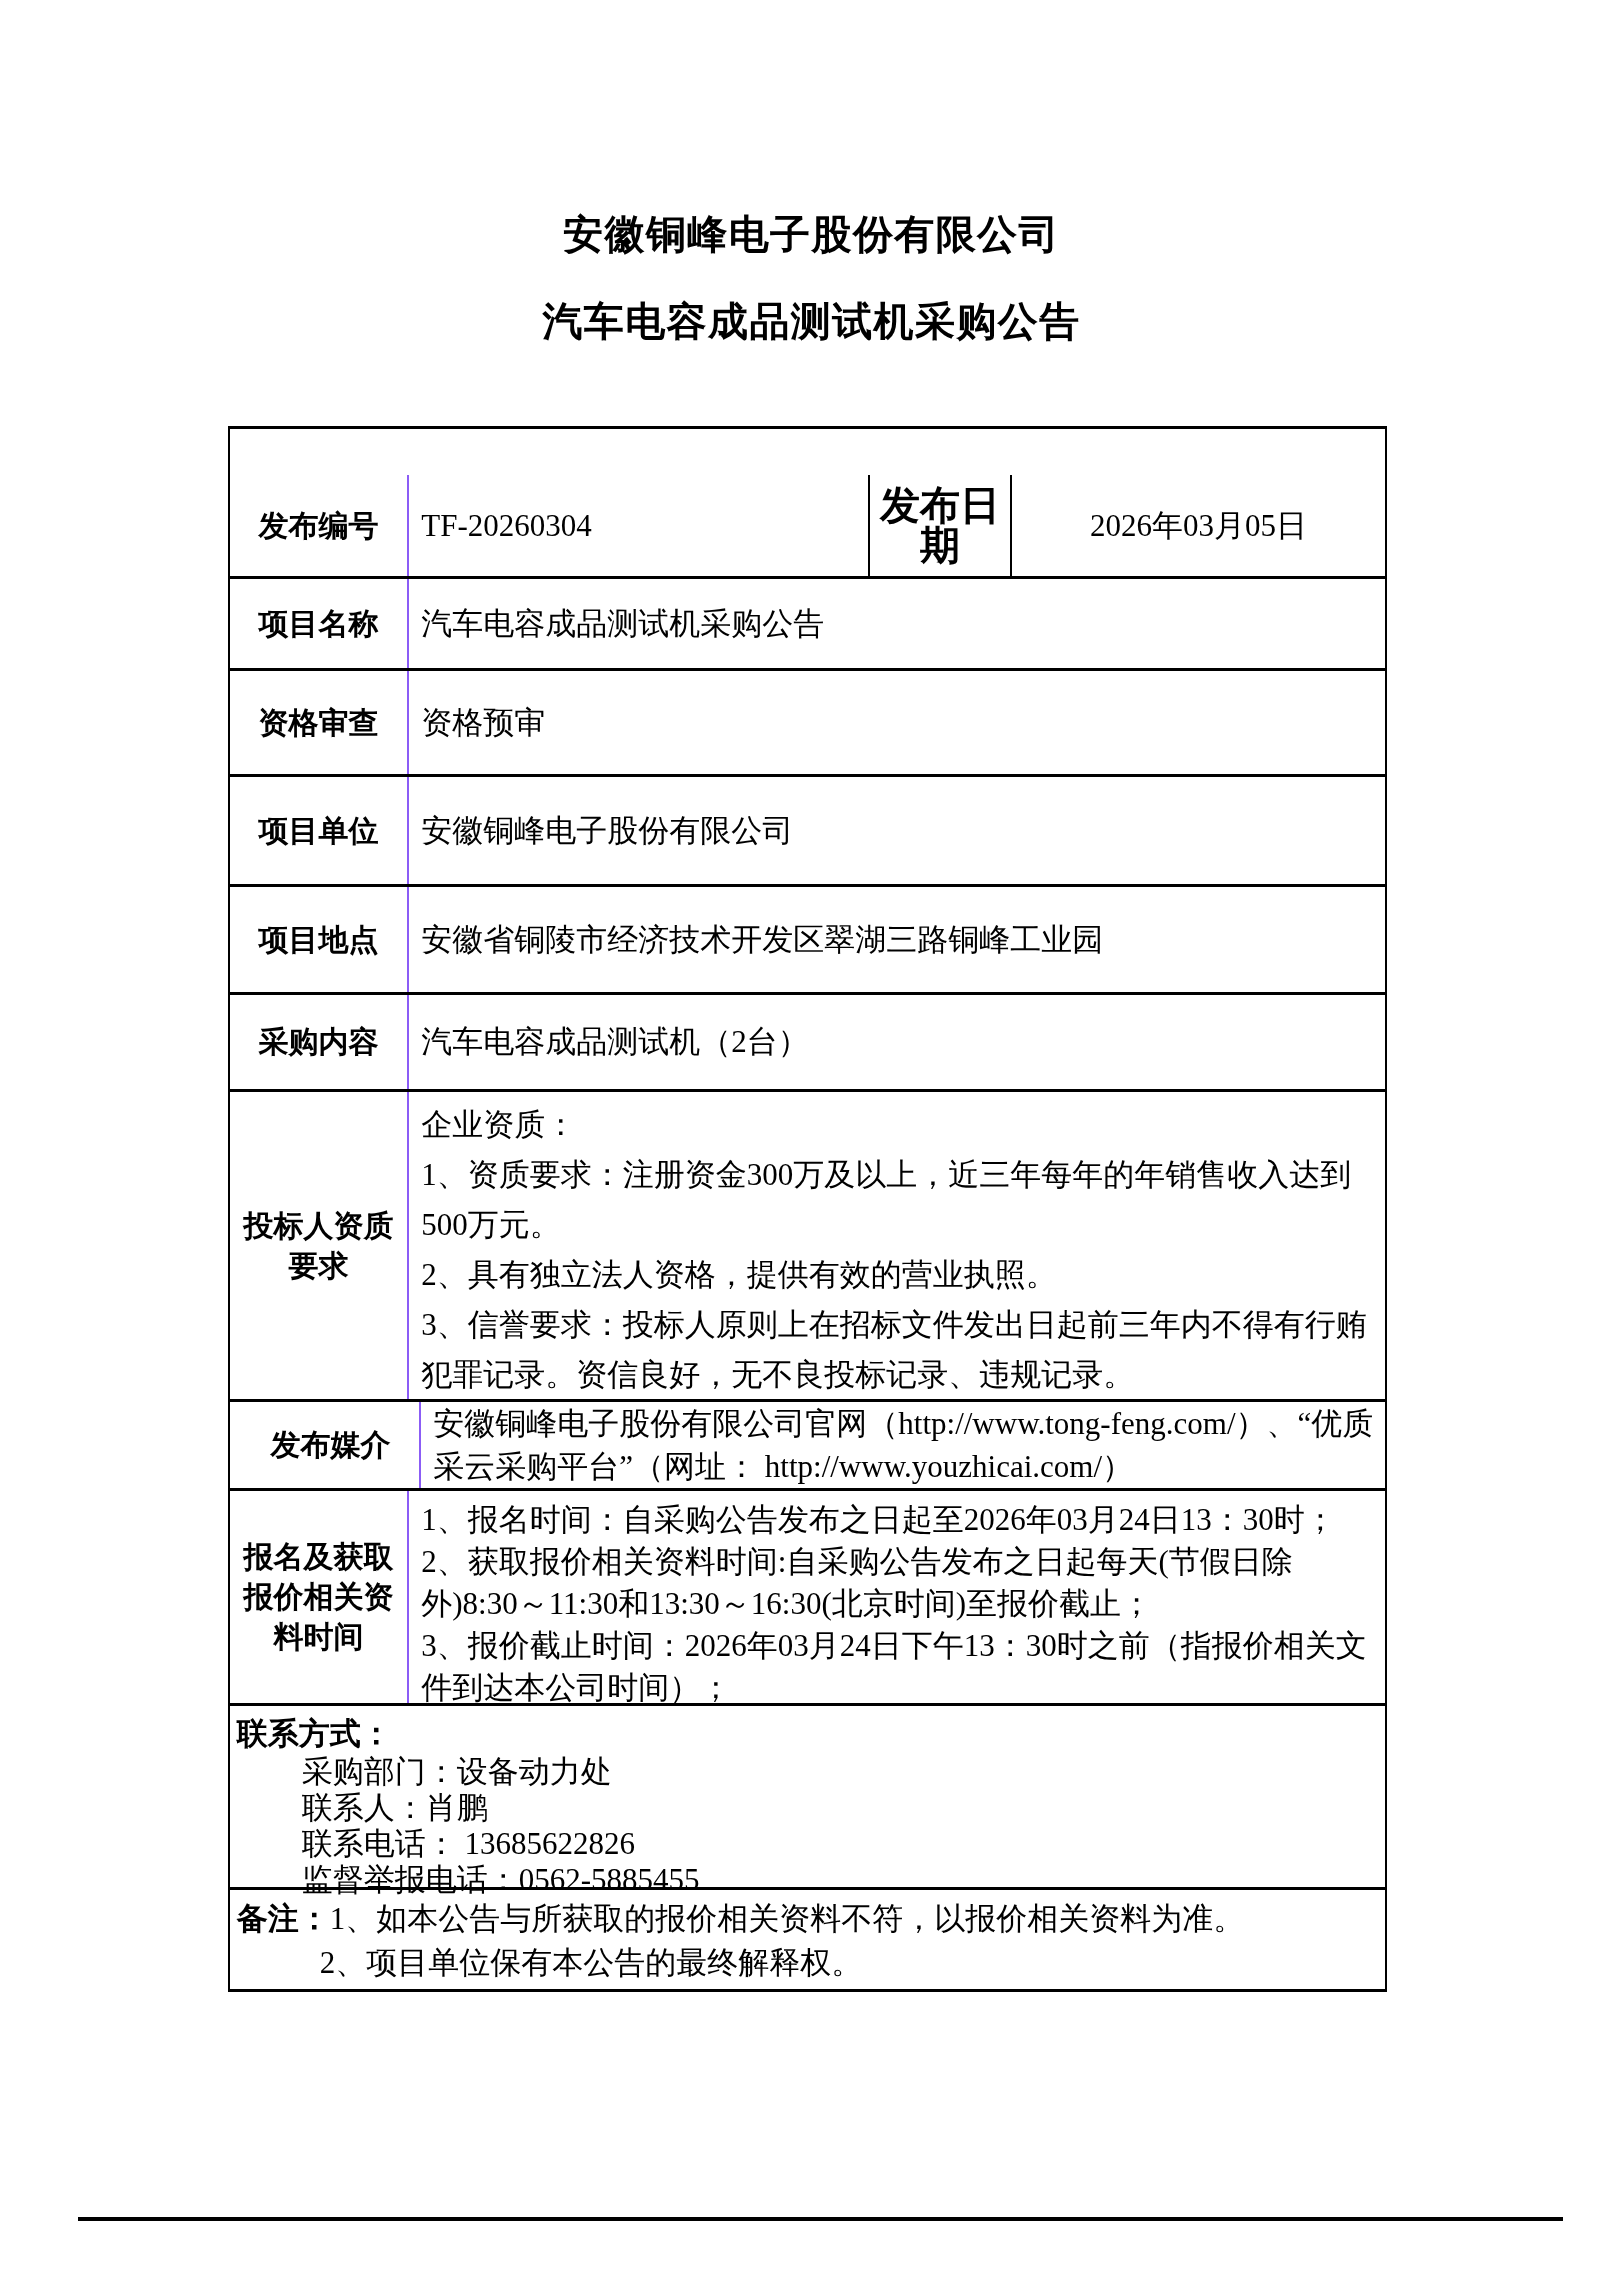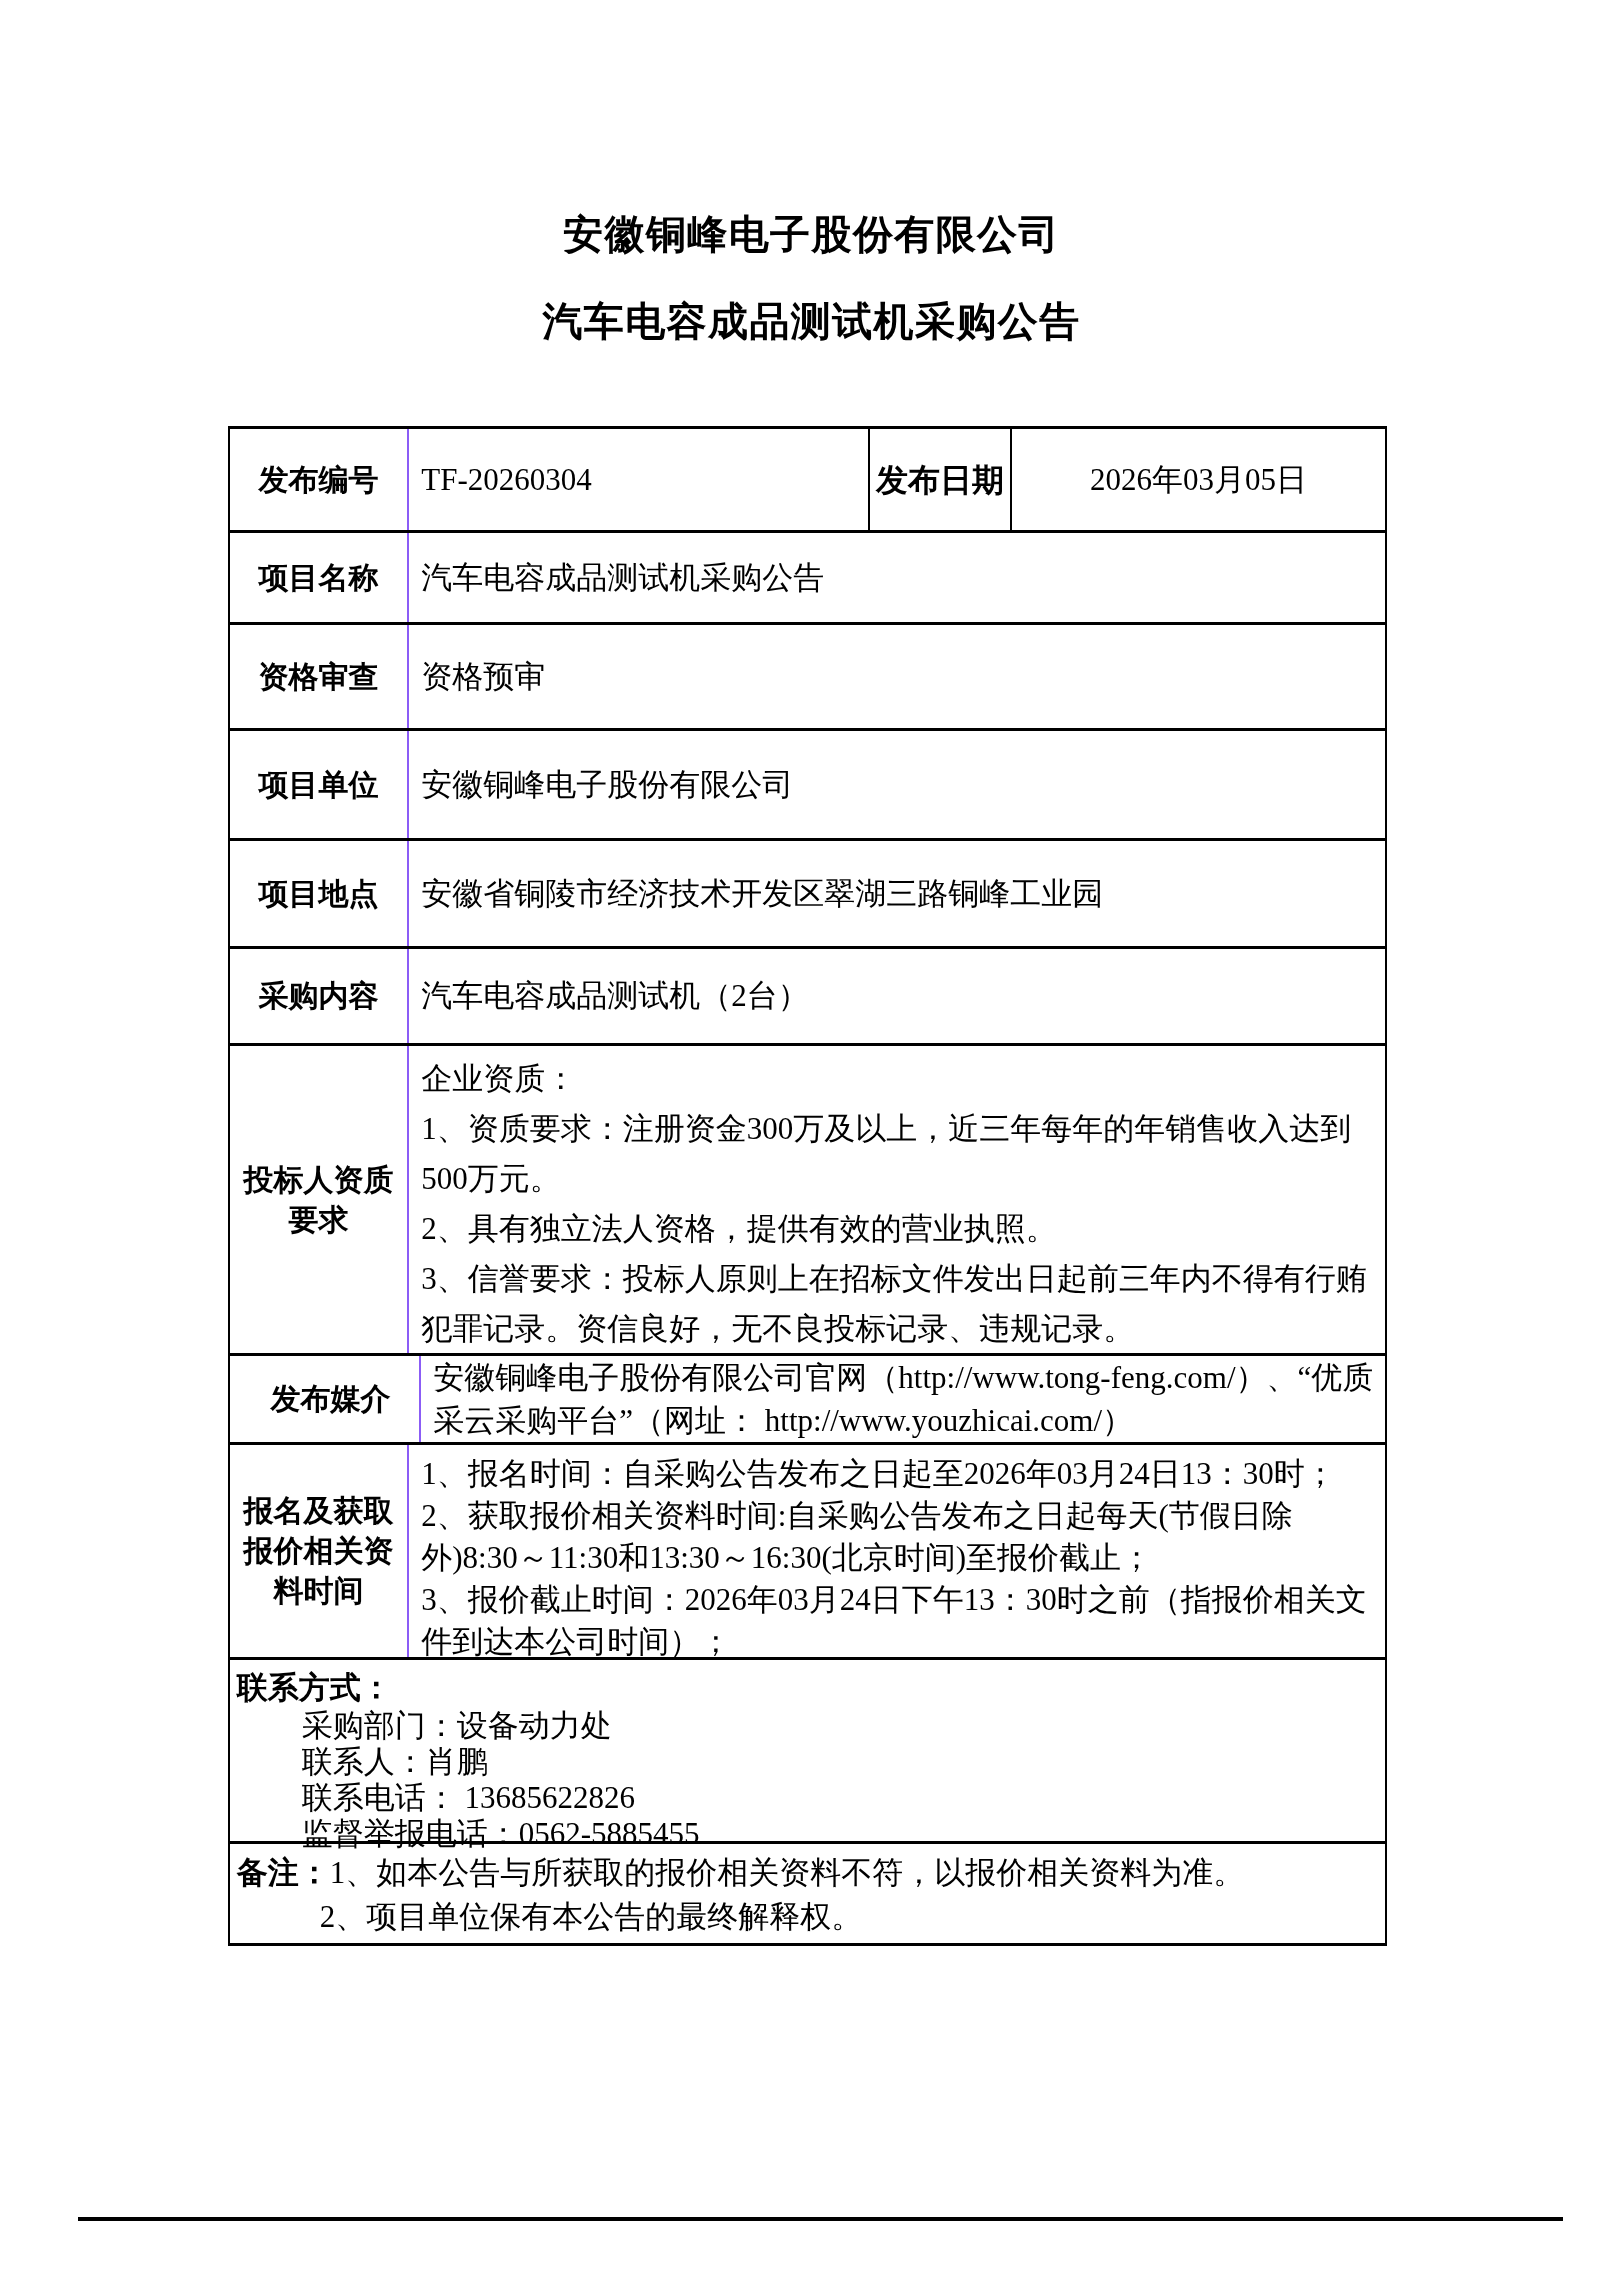--- a/index.html
+++ b/index.html
@@ -67,33 +67,33 @@
   .val{
     flex:1 1 auto;
     border-left:2px solid #8b5cf6;
     padding:5.5px 9.5px 5.5px 12.3px;
     text-align:left;
   }
   .c3{
     width:142px; flex:0 0 142px;
     border-left:2px solid #000;
     font-weight:bold;
-    font-size:32px;
+    font-size:40px;
     text-align:center;
     align-items:center;
     padding:4.1px 2.7px;
   }
   .c4{
     width:375px; flex:0 0 375px;
     border-left:2px solid #000;
     text-align:center;
     align-items:center;
     padding:4.1px 2.7px;
   }
-  .h-r1{height:104px;}
+  .h-r1{height:104px;margin-top:46px;}
   .h-r2{height:92px;}
   .h-r3{height:106px;}
   .h-r4{height:110px;}
   .h-r5{height:108px;}
   .h-r6{height:97px;}
   .h-r7{height:310px;}
   .h-r8{height:89px;padding-left:12px;}
   .h-r9{height:215px;}
   .h-r10{height:184px;}
   .h-r11{height:99px;}

